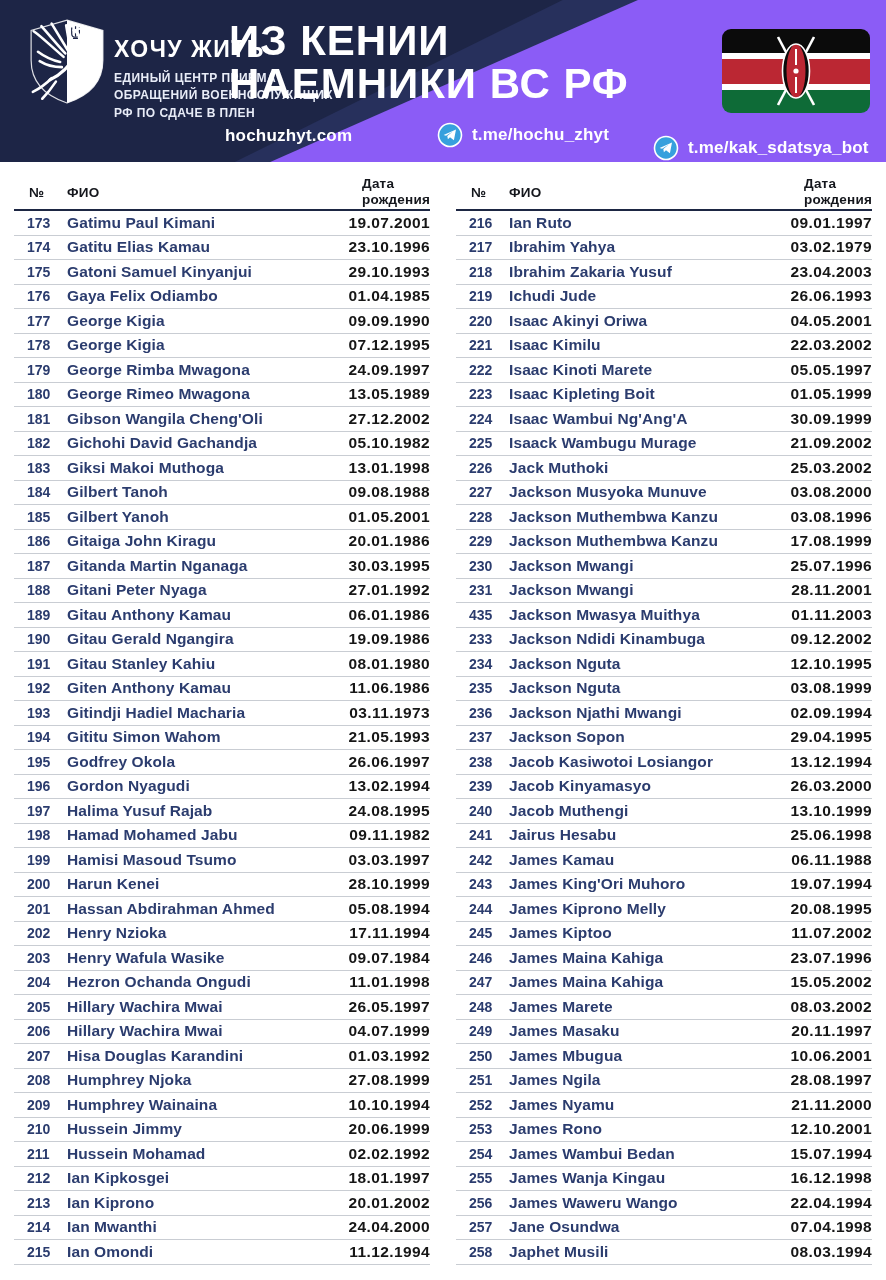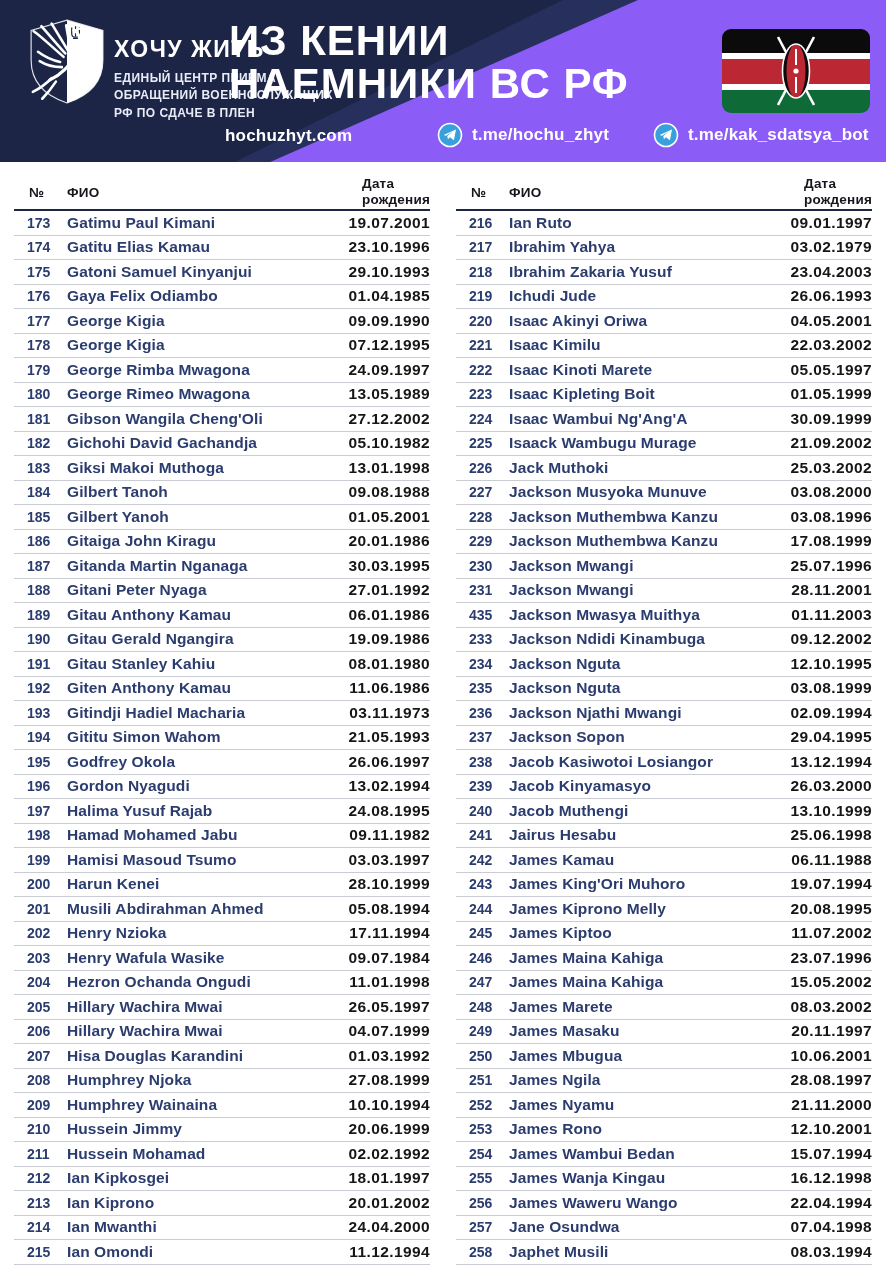--- a/index.html
+++ b/index.html
@@ -34,21 +34,21 @@
   }
   .flag{position:absolute;left:722px;top:29px;width:148px;height:84px;}
   .contact-row{position:absolute;left:0;top:122px;width:822px;height:32px;}
   .contact{
     position:absolute;display:flex;align-items:center;gap:9px;
     color:#ffffff;font-size:17px;font-weight:700;letter-spacing:.2px;white-space:nowrap;
     text-decoration:none;
   }
   .c-site{left:225px;top:4px;}
   .c-tg1{left:437px;top:0;}
-  .c-tg2{left:653px;top:0;}
+  .c-tg2{left:653px;top:13px;}
   .tg-icon{width:26px;height:26px;flex:0 0 auto;}
   
   .tables{display:flex;gap:26px;padding:13px 14px 0 14px;}
   .col{width:416px;flex:0 0 auto;}
   .thead{
     display:flex;align-items:center;height:34px;border-bottom:2.5px solid #1d2743;
     color:#14161c;
   }
   .th-num{margin-left:15px;width:34px;font-size:13.5px;font-weight:700;}
   .th-name{margin-left:4px;font-size:13.5px;font-weight:700;letter-spacing:.3px;}
@@ -321,21 +321,21 @@
         </div>
 
         <div class="trow">
           <span class="td-num">200</span>
           <span class="td-name">Harun Kenei</span>
           <span class="td-dob">28.10.1999</span>
         </div>
 
         <div class="trow">
           <span class="td-num">201</span>
-          <span class="td-name">Musili Abdirahman Ahmed</span>
+          <span class="td-name">Hassan Abdirahman Ahmed</span>
           <span class="td-dob">05.08.1994</span>
         </div>
 
         <div class="trow">
           <span class="td-num">202</span>
           <span class="td-name">Henry Nzioka</span>
           <span class="td-dob">17.11.1994</span>
         </div>
 
         <div class="trow">

